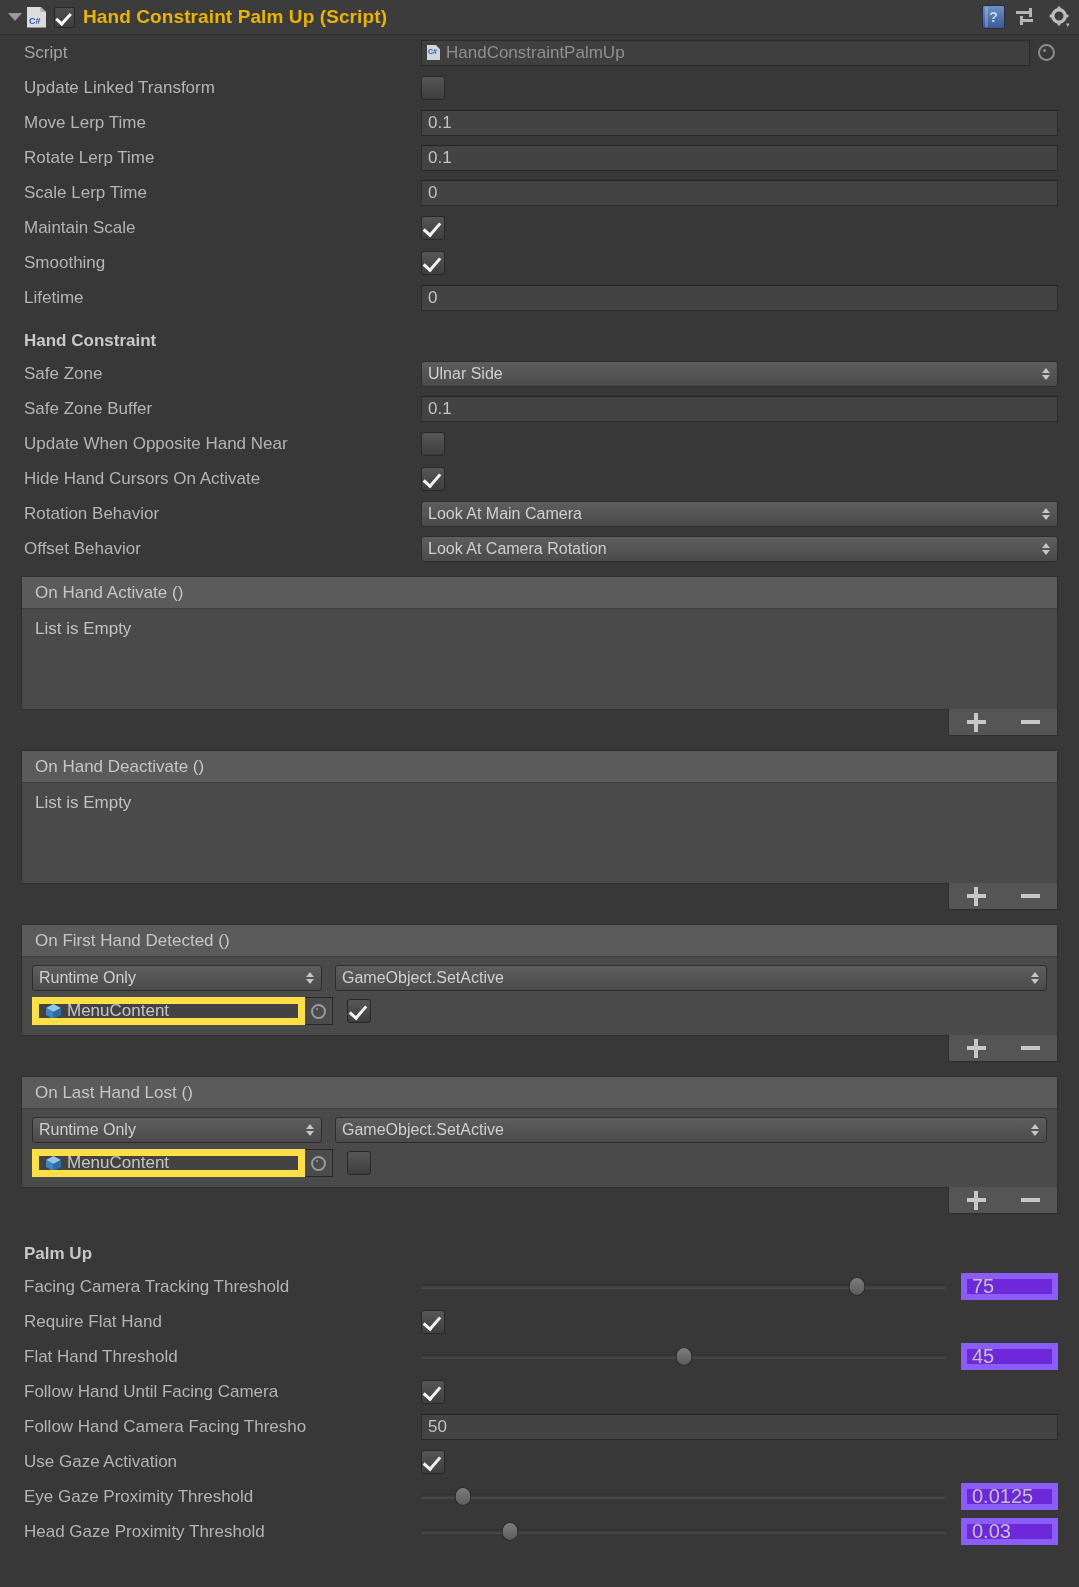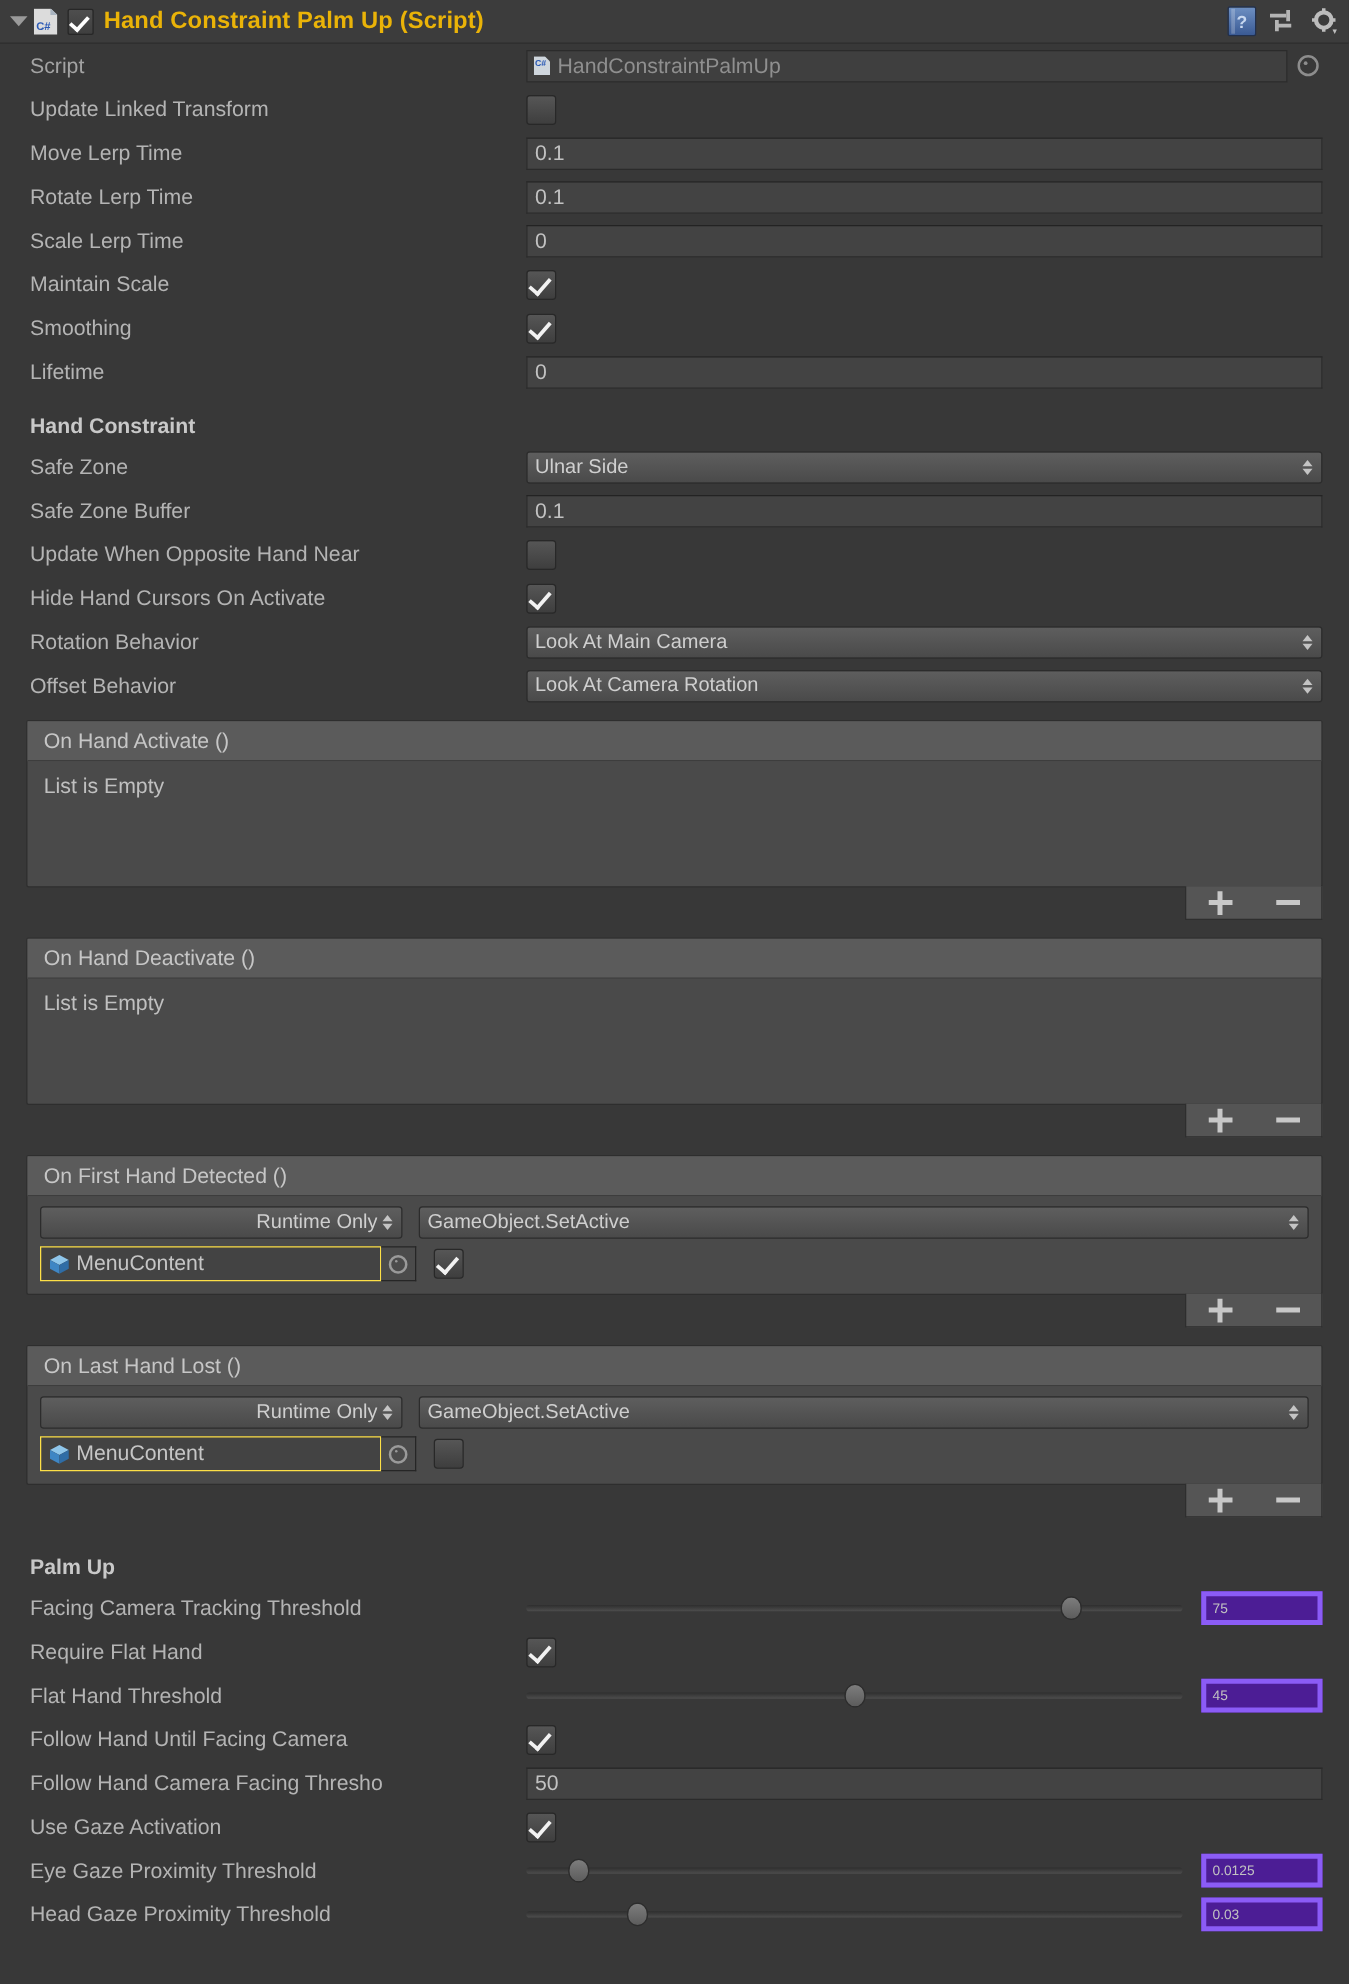--- a/index.html
+++ b/index.html
@@ -282,30 +282,30 @@
     height: 100px;
     padding: 10px 0 0 13px;
     font-size: 17px;
     color: #c0c0c0;
     box-sizing: border-box;
   }
   .evt-body { padding: 8px 10px 10px 10px; }
   .evt-entry-row1 {
     display: flex; align-items: center; gap: 13px;
   }
-  .evt-entry-row1 .dd-left { width: 290px; flex: 0 0 auto; text-align: right; }
+  .evt-entry-row1 .dd-left { width: 290px; flex: 0 0 auto; }
   .evt-entry-row1 .dd-right { flex: 1 1 auto; }
   .evt-entry-row2 {
     display: flex; align-items: center; margin-top: 6px;
   }
   .evt-obj {
     width: 273px;
     height: 28px;
     background: #434343;
-    border: 1px solid #fde047;
+    border: 7px solid #fde047;
     box-sizing: border-box;
     display: flex; align-items: center;
     padding-left: 6px;
     font-size: 17px; color: #c6c6c6;
     flex: 0 0 auto;
     white-space: nowrap; overflow: hidden;
   }
   .cube-icon {
     width: 17px; height: 17px; flex: 0 0 auto; margin-right: 5px;
     position: relative;
@@ -379,26 +379,26 @@
     border-radius: 50%;
     background: linear-gradient(#7d7d7d,#5c5c5c);
     border: 1px solid #2c2c2c;
     transform: translateX(-50%);
     box-sizing: border-box;
   }
   .slider-num {
     width: 97px;
     height: 27px;
     margin-left: 15px;
-    background: #4c1d95;
-    border: 4px solid #8b5cf6;
+    background: #6d28d9;
+    border: 6px solid #8b5cf6;
     box-sizing: border-box;
     display: flex; align-items: center;
     padding-left: 5px;
-    font-size: 11px; color: #c2c2c2;
+    font-size: 20px; color: #c2c2c2;
     flex: 0 0 auto;
   }
 </style>
 </head>
 <body>
 
 <div class="comp-header">
   <div class="foldout">
     <div class="tri"></div>
   </div>

